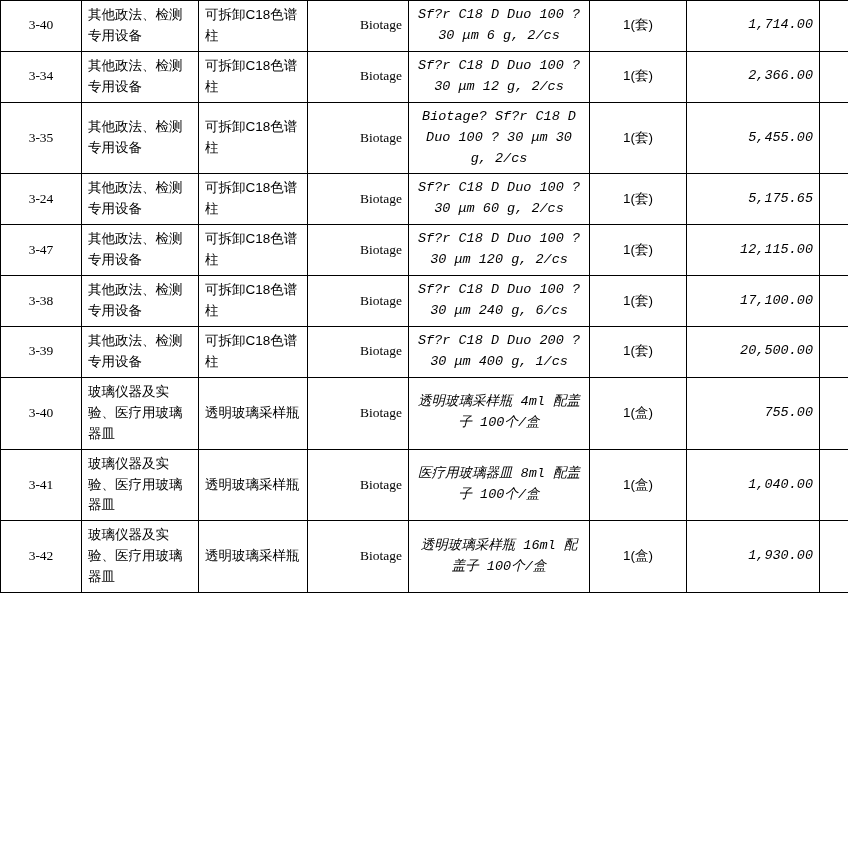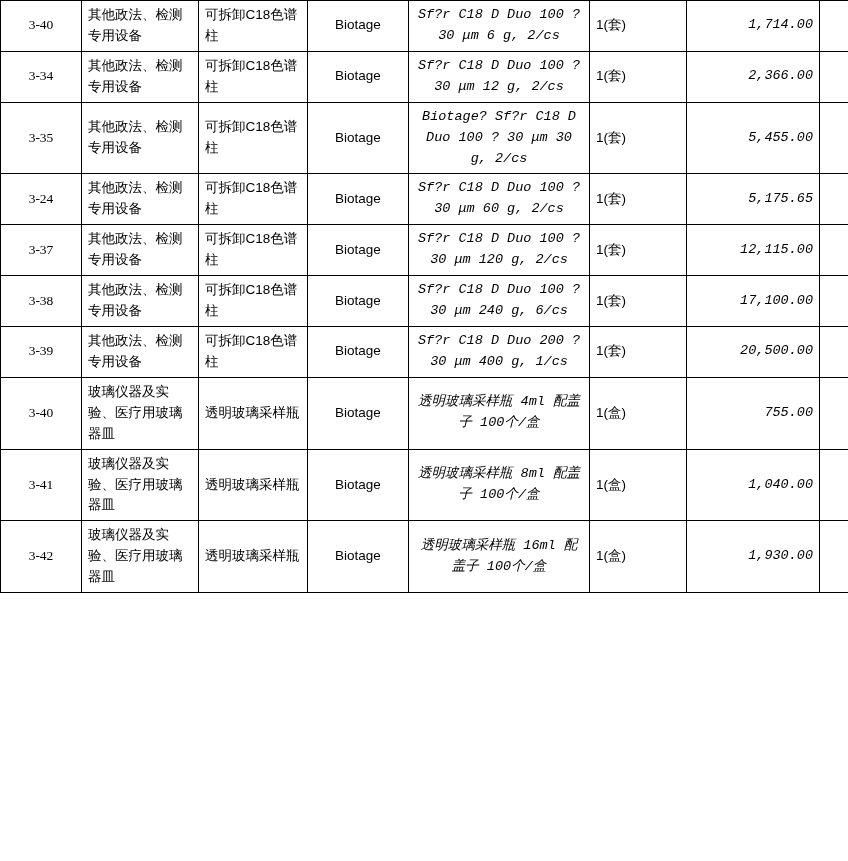--- a/index.html
+++ b/index.html
@@ -38,34 +38,35 @@
     text-align: left;
     font-family: "Liberation Sans", sans-serif;
   }
   .c-name {
     width: 96px;
     text-align: left;
     font-family: "Liberation Sans", sans-serif;
   }
   .c-brand {
     width: 88px;
-    text-align: center;
-    font-family: Liberation Sans, sans-serif;
+    text-align: right;
+    font-family: Liberation Serif, serif;
     font-size: 13px;
   }
   .c-spec {
     width: 168px;
     text-align: center;
     font-family: "Liberation Mono", monospace;
     font-size: 12.5px;
     line-height: 1.7;
     font-style: italic;
   }
   .c-qty {
     width: 84px;
+    text-align: center;
     font-family: "Liberation Sans", sans-serif;
     white-space: nowrap;
   }
   .c-price {
     width: 120px;
     text-align: right;
     font-family: "Liberation Mono", monospace;
     font-size: 13px;
     white-space: nowrap;
     padding-right: 14px;
@@ -127,21 +128,21 @@
       <td class="c-category">其他政法、检测专用设备</td>
       <td class="c-name">可拆卸C18色谱柱</td>
       <td class="c-brand">Biotage</td>
       <td class="c-spec">Sf?r C18 D    Duo 100 ? 30 μm 60 g, 2/cs</td>
       <td class="c-qty">1(套)</td>
       <td class="c-price">5,175.65</td>
       <td class="c-total">7,275.00</td>
     </tr>
 
     <tr>
-      <td class="c-index">3-37</td>
+      <td class="c-index">3-47</td>
       <td class="c-category">其他政法、检测专用设备</td>
       <td class="c-name">可拆卸C18色谱柱</td>
       <td class="c-brand">Biotage</td>
       <td class="c-spec">Sf?r C18 D    Duo 100 ? 30 μm 120 g, 2/cs</td>
       <td class="c-qty">1(套)</td>
       <td class="c-price">12,115.00</td>
       <td class="c-total">12,115.00</td>
     </tr>
 
     <tr>
@@ -175,21 +176,21 @@
       <td class="c-qty">1(盒)</td>
       <td class="c-price">755.00</td>
       <td class="c-total">755.00</td>
     </tr>
 
     <tr>
       <td class="c-index">3-41</td>
       <td class="c-category">玻璃仪器及实验、医疗用玻璃器皿</td>
       <td class="c-name">透明玻璃采样瓶</td>
       <td class="c-brand">Biotage</td>
-      <td class="c-spec">透明玻璃采样瓶 8ml 配盖子 100个/盒</td>
+      <td class="c-spec">医疗用玻璃器皿 8ml 配盖子 100个/盒</td>
       <td class="c-qty">1(盒)</td>
       <td class="c-price">1,040.00</td>
       <td class="c-total">1,040.00</td>
     </tr>
 
     <tr class="row-partial">
       <td class="c-index">3-42</td>
       <td class="c-category">玻璃仪器及实验、医疗用玻璃器皿</td>
       <td class="c-name">透明玻璃采样瓶</td>
       <td class="c-brand">Biotage</td>

